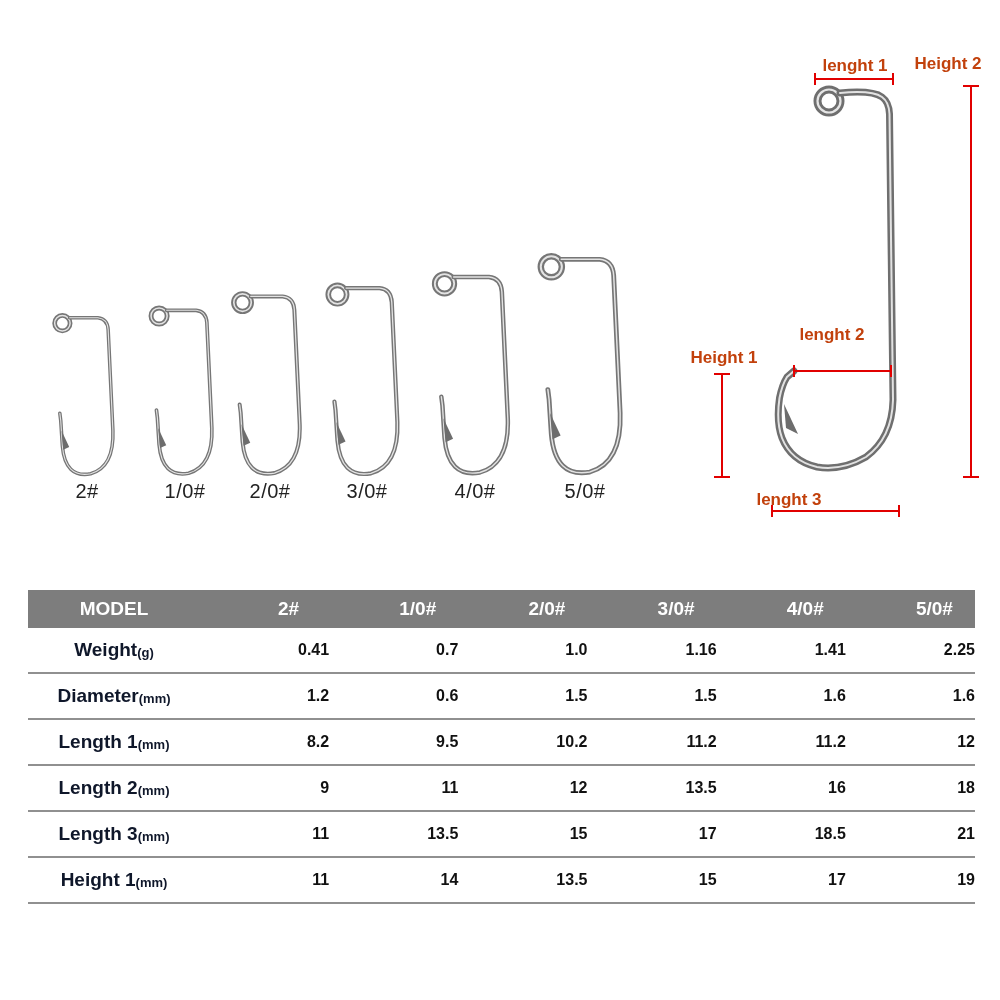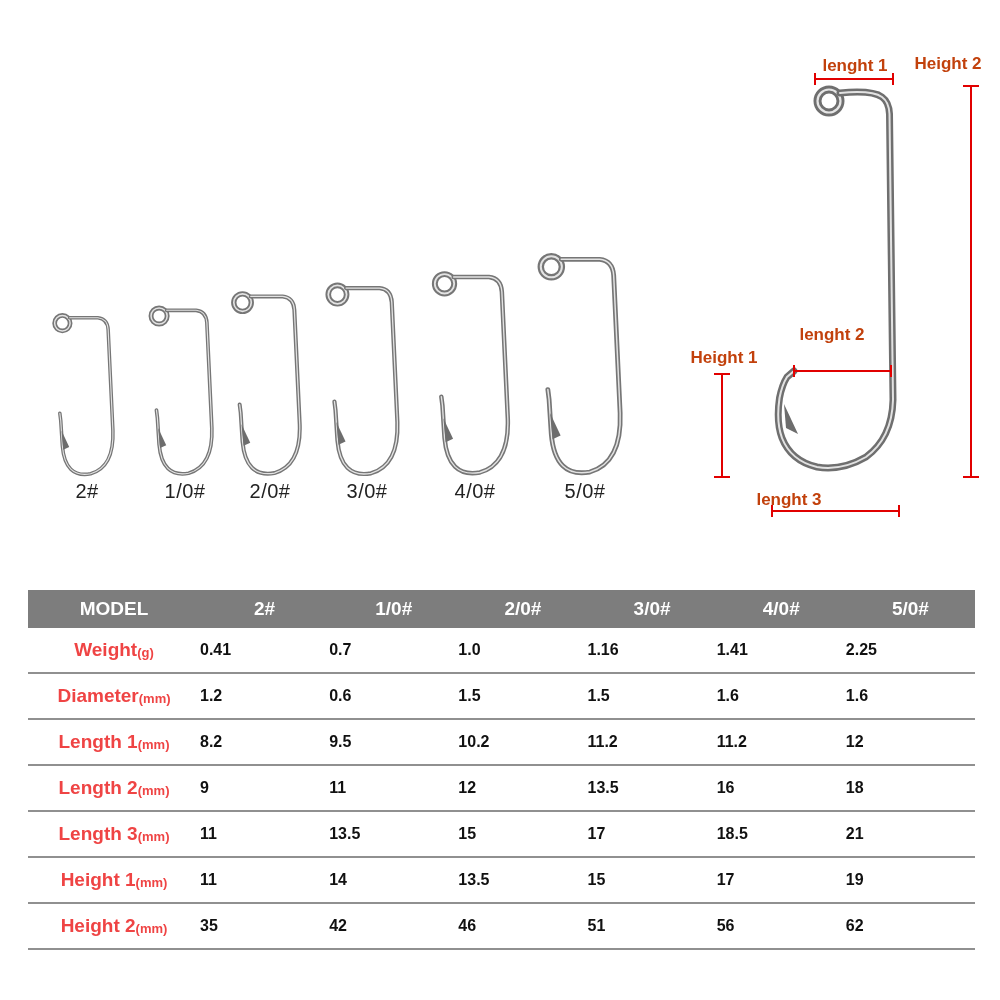--- a/index.html
+++ b/index.html
@@ -14,34 +14,34 @@
     font-size:20px;color:#222222;letter-spacing:.5px;
   }
   .dim-label{
     position:absolute;color:#c2410c;font-weight:bold;font-size:17px;
     text-align:center;white-space:nowrap;
   }
   
   #spec-table{
     position:absolute;left:28px;top:590px;width:947px;
   }
-  .t-grid{display:grid;grid-template-columns:172px repeat(6,1fr);align-items:center;}
+  .t-grid{display:grid;grid-template-columns:172px repeat(6,1fr);align-items:center;gap:48px;}
   #spec-header{
     background:#7d7d7d;height:38px;color:#ffffff;font-weight:bold;font-size:19px;
   }
   #spec-header .cell{text-align:center;}
   .t-row{
     height:44px;border-bottom:2px solid #909090;background:#ffffff;
   }
   .row-label{
-    text-align:center;font-weight:bold;font-size:19px;color:#ef4444;
+    text-align:center;font-weight:bold;font-size:19px;color:#0f172a;
   }
   .row-label .unit{font-size:13px;position:relative;top:1px;}
   .t-val{
-    text-align:left;font-weight:bold;font-size:16px;color:#111111;
+    text-align:right;font-weight:bold;font-size:16px;color:#111111;
   }
 </style>
 </head>
 <body>
 
 <div id="canvas">
 
   <svg id="hook-svg" width="1000" height="565" viewBox="0 0 1000 565">
     <defs>
       <g id="jig-hook">
@@ -170,24 +170,15 @@
     <div class="t-row t-grid">
       <div class="row-label"><span>Height 1</span><span class="unit">(mm)</span></div>
       <div class="t-val">11</div>
       <div class="t-val">14</div>
       <div class="t-val">13.5</div>
       <div class="t-val">15</div>
       <div class="t-val">17</div>
       <div class="t-val">19</div>
     </div>
 
-    <div class="t-row t-grid">
-      <div class="row-label"><span>Height 2</span><span class="unit">(mm)</span></div>
-      <div class="t-val">35</div>
-      <div class="t-val">42</div>
-      <div class="t-val">46</div>
-      <div class="t-val">51</div>
-      <div class="t-val">56</div>
-      <div class="t-val">62</div>
-    </div>
 
   </div>
 </div>
 
 </body></html>

